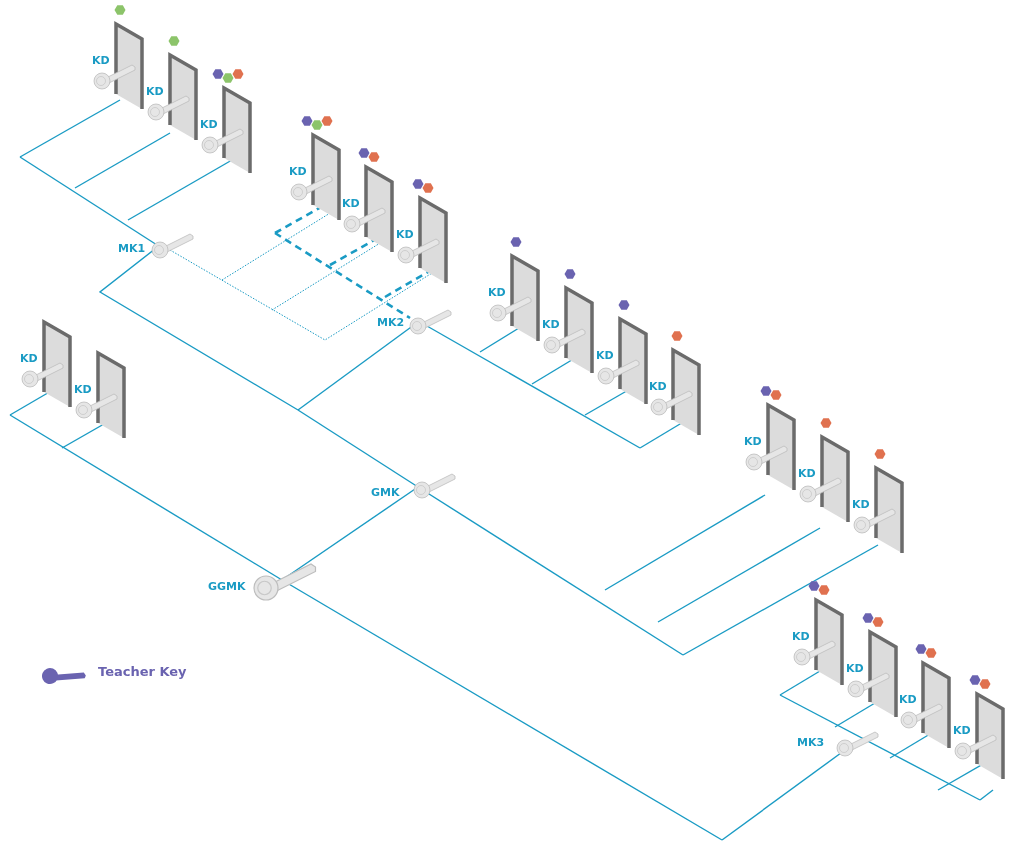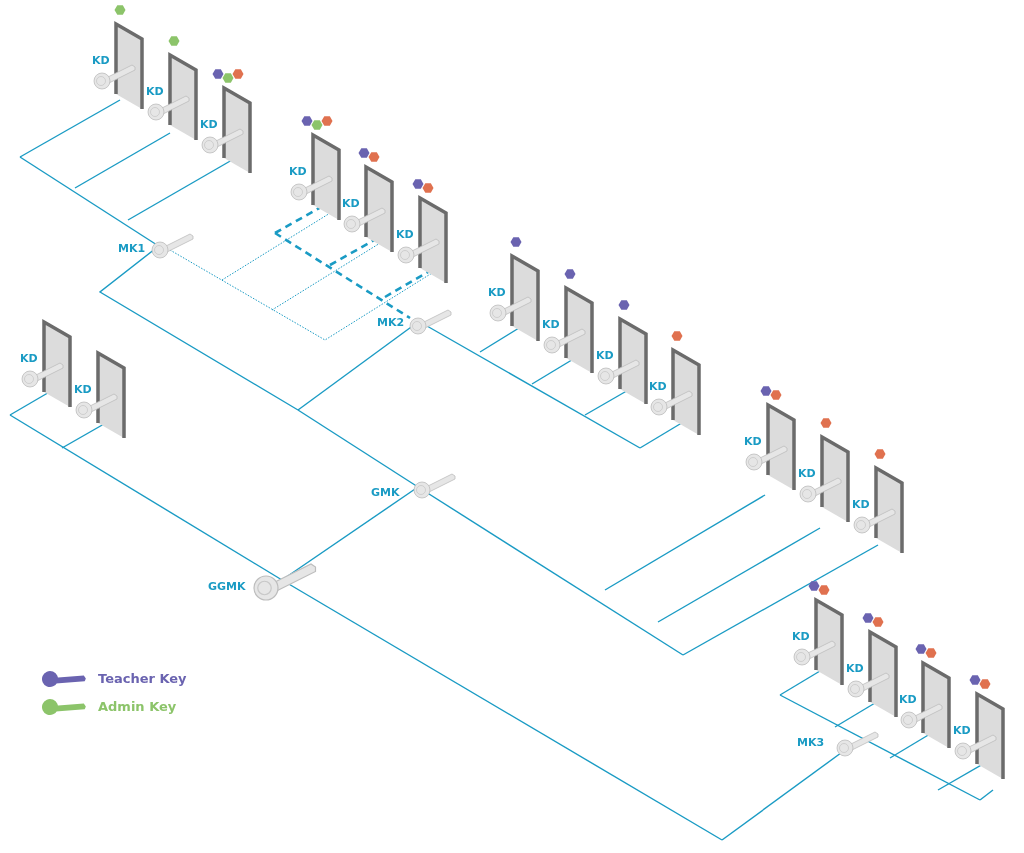--- a/index.html
+++ b/index.html
@@ -1,20 +1,20 @@
 <!DOCTYPE html>
 <html><head>
   <meta charset="utf-8">
   <style>
     html, body { margin: 0; padding: 0; background: #ffffff; }
     body { width: 1024px; height: 853px; position: relative; overflow: hidden; font-family: "Liberation Sans", sans-serif; }
     #diagram { position: absolute; left: 0; top: 0; width: 1024px; height: 853px; }
     .lbl { font-family: "DejaVu Sans", sans-serif; font-weight: bold; font-size: 11px; fill: #1a9bc4; }
     .legend { position: absolute; left: 38px; top: 664px; }
-    .legend-row { display: flex; align-items: center; height: 28px; }
+    .legend-row { display: flex; height: 28px; }
     .legend-row svg { width: 56px; height: 22px; margin-right: 4px; }
     .legend-text { font-family: "DejaVu Sans", sans-serif; font-weight: bold; font-size: 13px; }
   </style>
 </head>
 <body>
 
 <svg id="diagram" viewBox="0 0 1024 853" xmlns="http://www.w3.org/2000/svg">
   <g id="lines">
       <polyline points="20,157 120,100" fill="none" stroke="#1a9bc4" stroke-width="1.4"></polyline>
       <polyline points="75,188 170,133" fill="none" stroke="#1a9bc4" stroke-width="1.4"></polyline>
@@ -312,25 +312,13 @@
         <g class="lg-key">
           <g transform="translate(12,12) rotate(22) scale(1)">
             <polygon points="4,-3 30,-16 33,-14 33,-11 7,2" fill="#6a63b0" stroke="none" stroke-width="0.8"></polygon>
             <circle cx="0" cy="0" r="8" fill="#6a63b0" stroke="none" stroke-width="0.8"></circle>
             <circle cx="-1" cy="0" r="4.5" fill="none" stroke="none" stroke-width="0.8"></circle>
           </g>
         </g>
       </svg>
     <span class="legend-text" style="color:#6a63b0">Teacher Key</span>
   </div>
-  <div class="legend-row">
-    <svg viewBox="0 0 56 22">
-        <g class="lg-key">
-          <g transform="translate(12,12) rotate(22) scale(1)">
-            <polygon points="4,-3 30,-16 33,-14 33,-11 7,2" fill="#8cc46a" stroke="none" stroke-width="0.8"></polygon>
-            <circle cx="0" cy="0" r="8" fill="#8cc46a" stroke="none" stroke-width="0.8"></circle>
-            <circle cx="-1" cy="0" r="4.5" fill="none" stroke="none" stroke-width="0.8"></circle>
-          </g>
-        </g>
-      </svg>
-    <span class="legend-text" style="color:#8cc46a">Admin Key</span>
-  </div>
 </div>
 
 </body></html>

